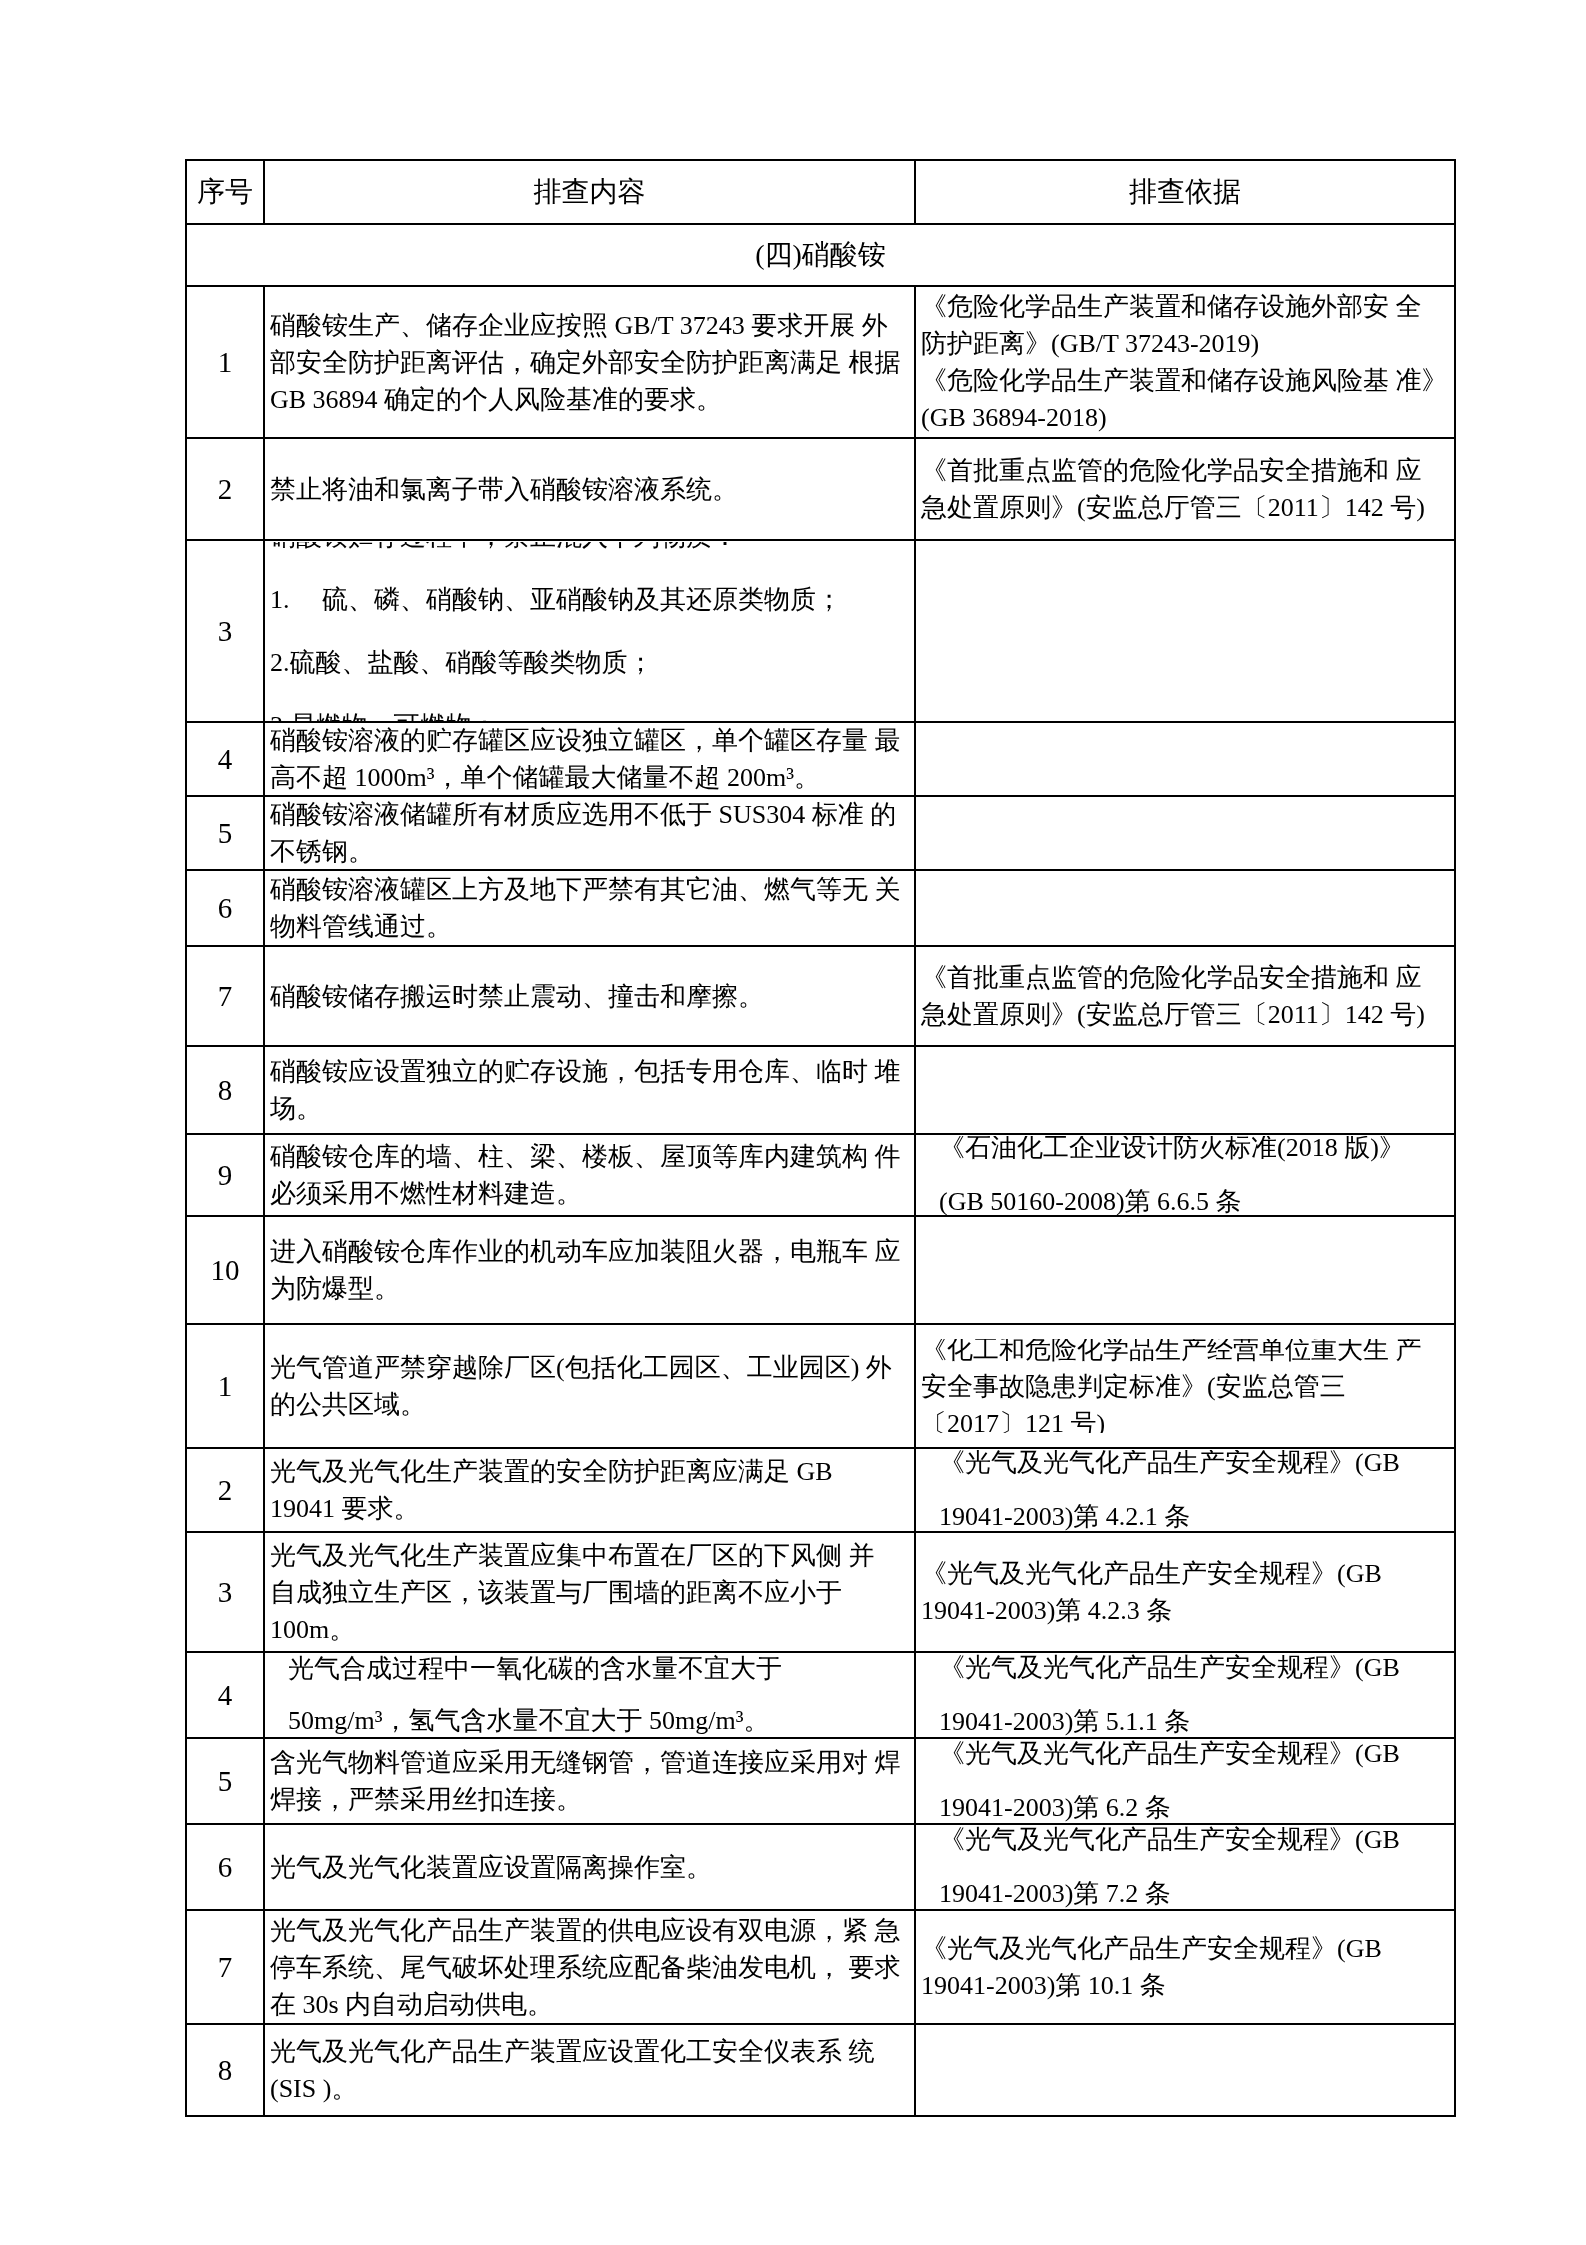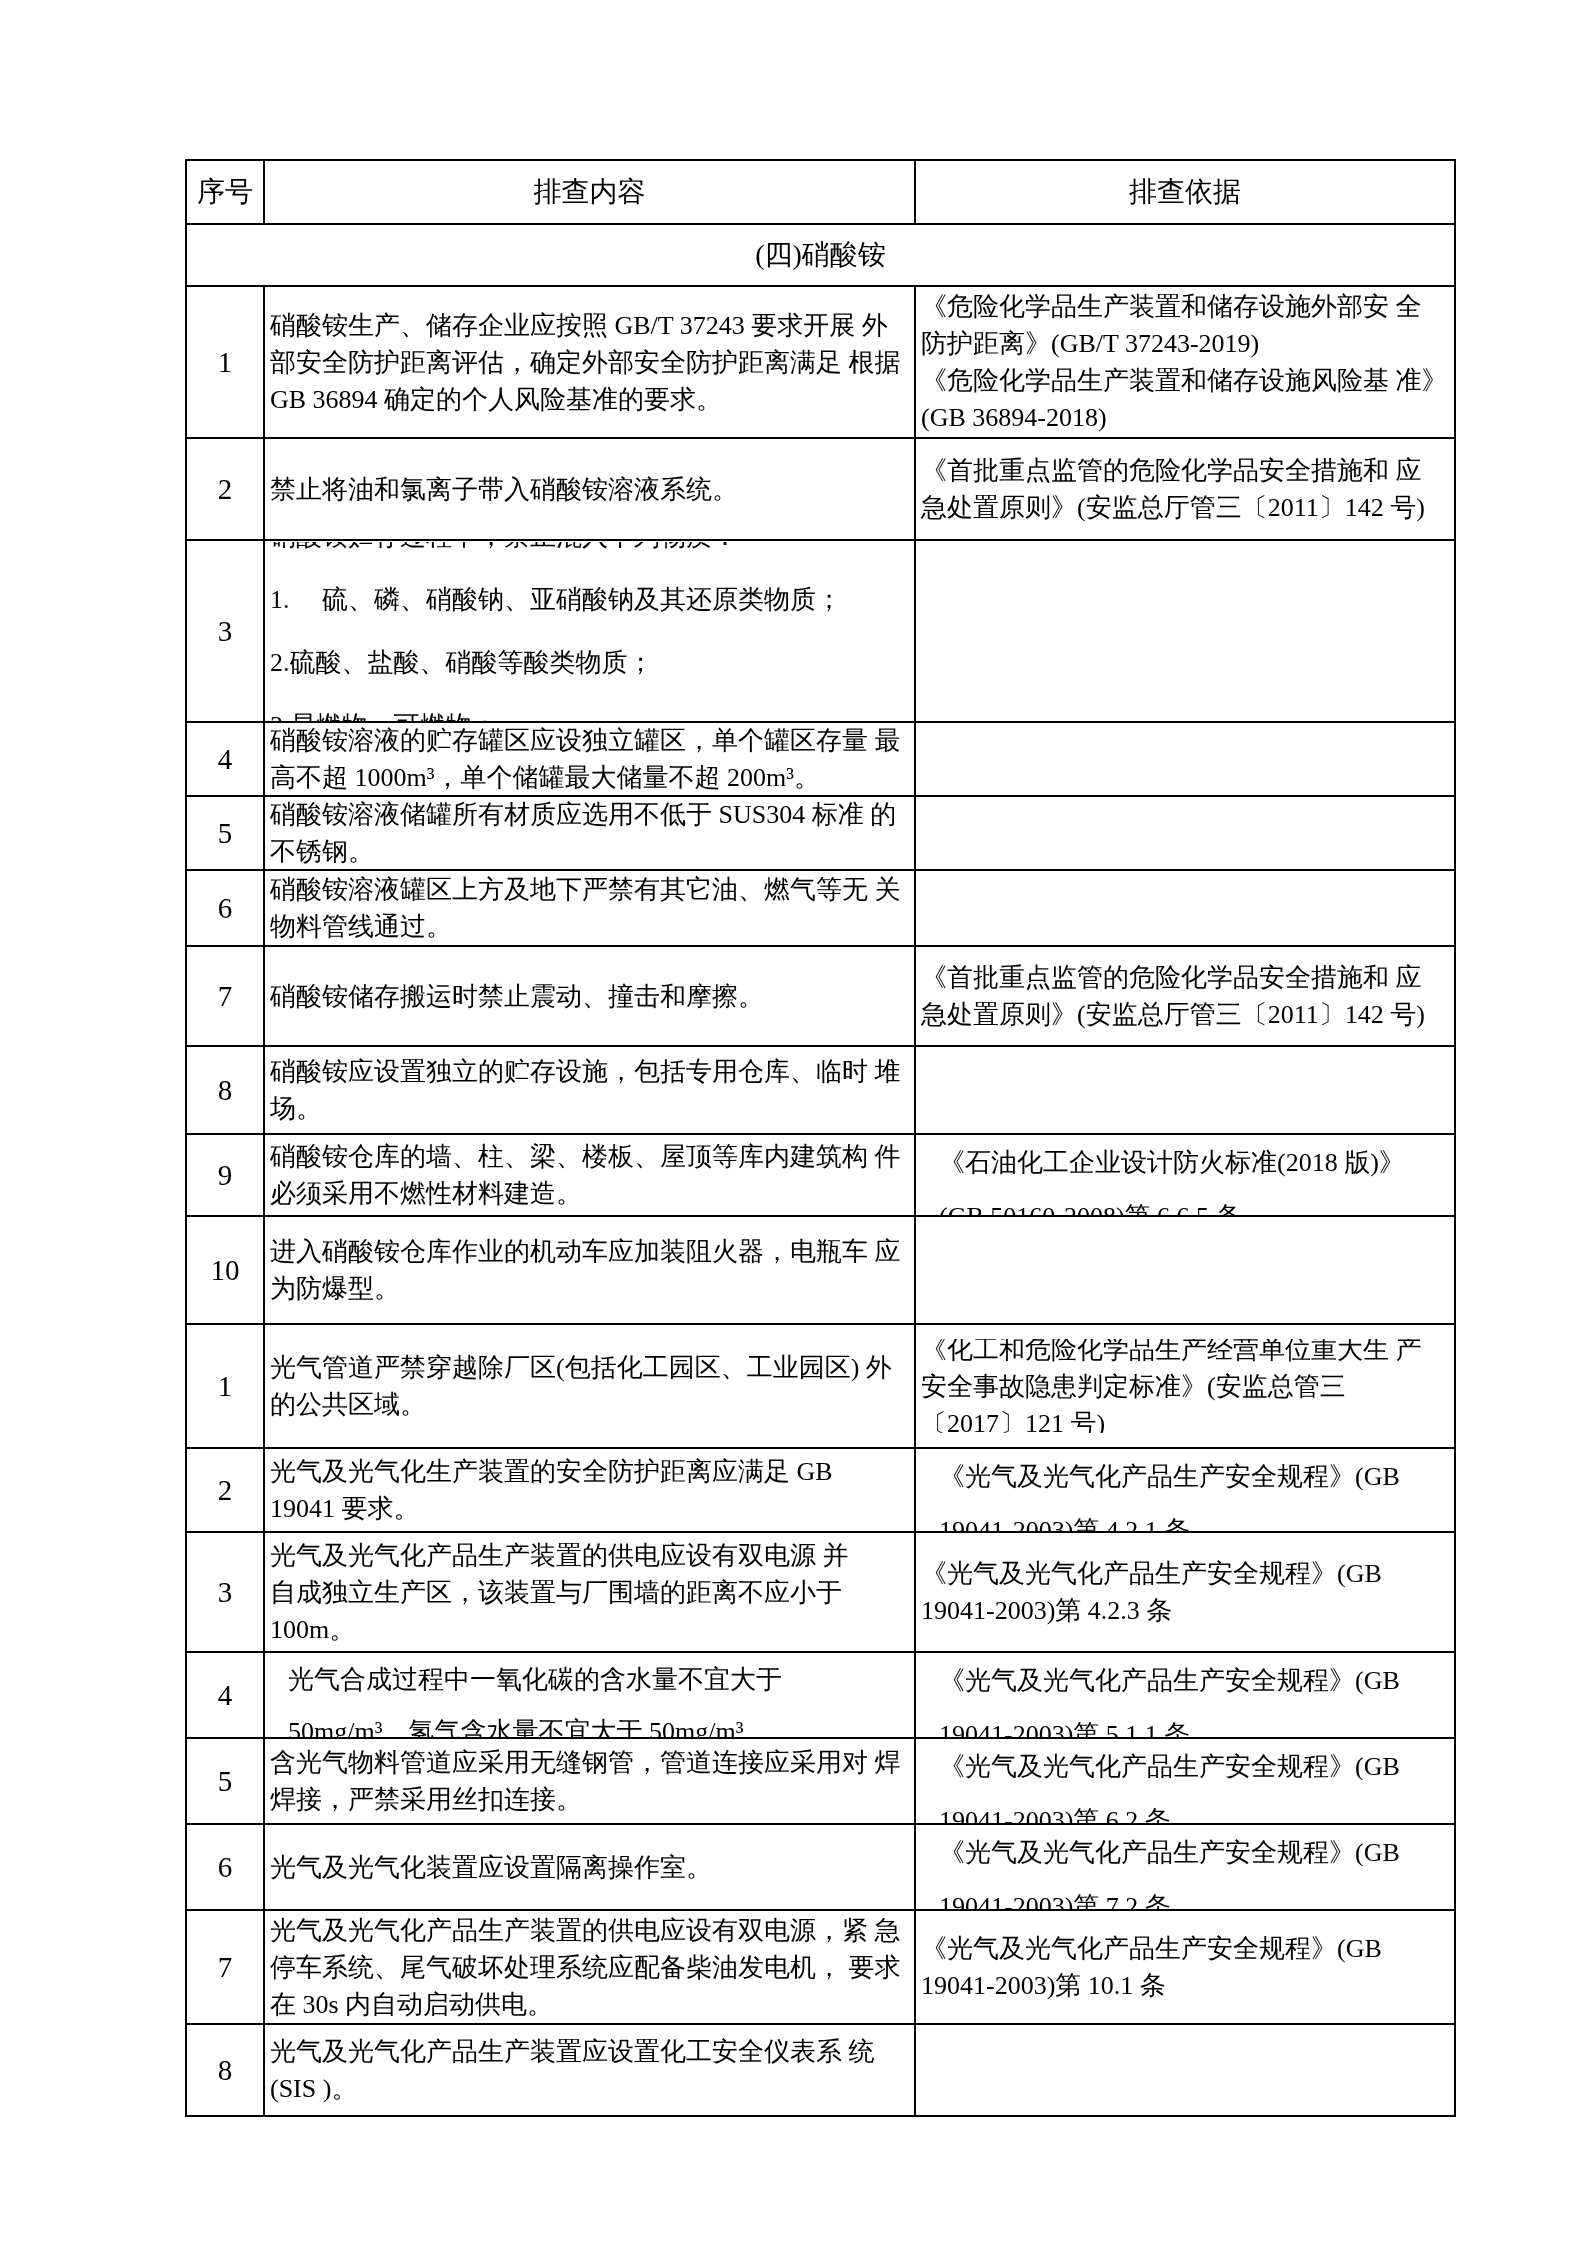--- a/index.html
+++ b/index.html
@@ -40,21 +40,21 @@
   }
   .cell p {
     margin: 0;
     font-size: 26px;
     line-height: 37px;
     white-space: pre;
   }
   
   .gap p + p { margin-top: 26px; }
   
-  .clip { justify-content: space-between; padding-left: 23px; }
+  .clip { justify-content: center; padding-left: 23px; }
   .loose p  { line-height: 54px; }
   .loose2 p { line-height: 52px; }
   
   .center-cell {
     box-sizing: border-box;
     display: flex;
     align-items: center;
     justify-content: center;
     overflow: hidden;
   }
@@ -332,21 +332,21 @@
     </tr>
 
     <tr style="height:120px">
       <td>
             <div class="center-cell num" style="height:117px">
               <p>3</p>
             </div>
           </td>
       <td>
             <div class="cell" style="height:117px">
-              <p>光气及光气化产品生产装置的供电应设有双电源 并</p>
+              <p>光气及光气化生产装置应集中布置在厂区的下风侧 并</p>
               <p>自成独立生产区，该装置与厂围墙的距离不应小于</p>
               <p>100m。</p>
             </div>
           </td>
       <td>
             <div class="cell" style="height:117px">
               <p>《光气及光气化产品生产安全规程》(GB</p>
               <p>19041-2003)第 4.2.3 条</p>
             </div>
           </td>

